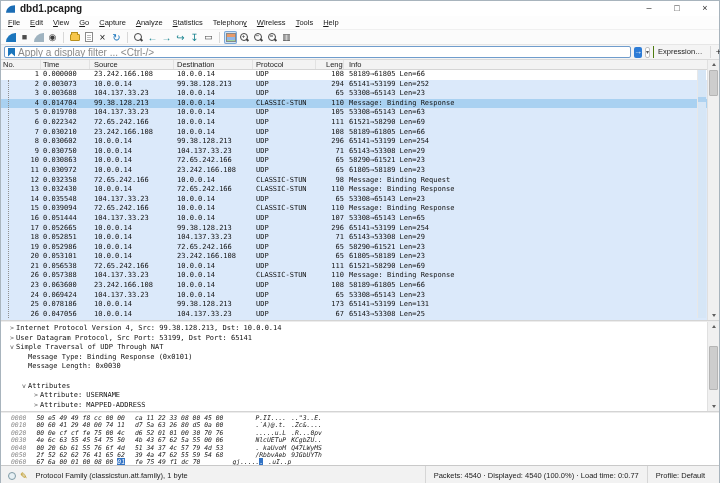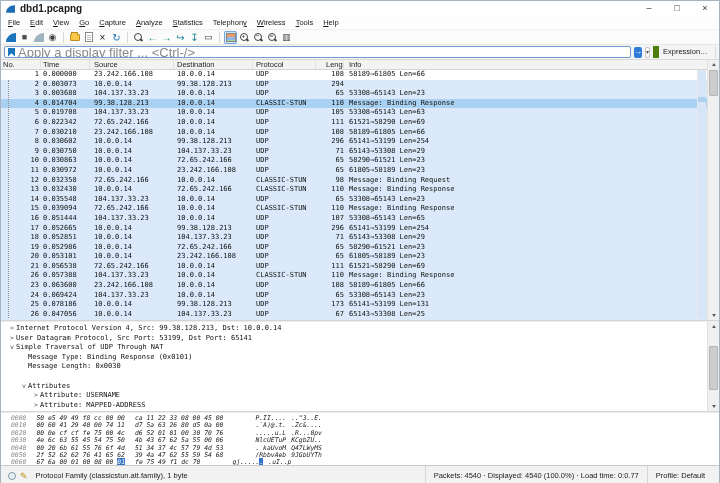--- a/index.html
+++ b/index.html
@@ -33,25 +33,25 @@
   .i-sheet:before { content:""; display:block; margin:2px 1px 0; height:1px; background:#bbb; box-shadow:0 2px 0 #bbb, 0 4px 0 #bbb; }
   .i-mag { width:11px; height:11px; position:relative; }
   .i-mag:before { content:""; position:absolute; left:1px; top:1px; width:6px; height:6px; border:1.3px solid #444; border-radius:50%; }
   .i-mag:after { content:""; position:absolute; left:7px; top:7px; width:3px; height:1.5px; background:#444; transform:rotate(45deg); }
   .i-mag .sign { position:absolute; left:1.5px; top:1px; width:6px; text-align:center; font-size:6px; line-height:7px; color:#444; font-weight:700; }
   .i-bars { width:10px; height:9px; background:linear-gradient(#e89a6a 0 3px, #8fb7e9 3px 6px, #9fd39a 6px 9px); border:1px solid #888; }
   
   #filterbar { flex:0 0 14px; display:flex; align-items:center; background:#f4f4f4; border-bottom:1px solid #d9d9d9; padding:1px 3px; gap:3px; }
   #filter-box { flex:0 0 627px; height:12px; background:#fff; border:1px solid #6f9ccc; border-radius:2px; display:flex; align-items:center; padding:0 3px; gap:3px; }
   .i-bookmark { width:7px; height:9px; background:#1b75bc; clip-path:polygon(0 0,100% 0,100% 100%,50% 65%,0 100%); flex:0 0 auto; }
-  #filter-input { border:none; outline:none; flex:1; font-size:13px; color:#333; font-family:"Liberation Sans",sans-serif; background:transparent; height:10px; }
+  #filter-input { border:none; outline:none; flex:1; font-size:10px; color:#333; font-family:"Liberation Sans",sans-serif; background:transparent; height:10px; }
   #filter-input::placeholder { color:#8a8a8a; }
   #apply-btn { width:17px; height:11px; background:#2e7cd6; border-radius:2px; color:#fff; font-size:8px; line-height:10px; text-align:center; font-weight:700; }
   #filter-dd { width:11px; height:11px; border:1px solid #c2c2c2; border-radius:2px; background:#fff; font-size:6px; line-height:9px; text-align:center; color:#555; }
-  #expression-btn { font-size:7.5px; color:#222; padding:0 4px; border-left:6px solid #4d7c0f; line-height:12px; }
+  #expression-btn { font-size:7.5px; color:#222; padding:0 4px; border-left:1px solid #4d7c0f; line-height:12px; }
   #add-btn { font-size:9px; color:#222; padding:0 5px; border-left:1px solid #d9d9d9; line-height:12px; }
   
   #main-list { flex:0 0 260px; position:relative; background:#fff; overflow:hidden; }
   .pgrid { display:grid; grid-template-columns:40px 49px 84px 79px 63px 28px 1fr; }
   #list-header { height:10px; background:#f3f3f3; border-bottom:1px solid #d5d5d5; font-size:7.5px; color:#222; }
   #list-header .hc { line-height:10px; border-right:1px solid #e2e2e2; overflow:hidden; white-space:nowrap; }
   #list-header .hc:nth-child(1){ padding-left:2px; }
   #list-header .hc:nth-child(2){ padding-left:2px; }
   #list-header .hc:nth-child(3){ padding-left:4px; }
   #list-header .hc:nth-child(4){ padding-left:3px; }
@@ -238,20 +238,21 @@
           <span class="c-len">108</span>
           <span class="c-info">58189→61805 Len=66</span>
         </div>
         <div class="prow pgrid bg-b">
           <span class="c-no">2</span>
           <span class="c-time">0.003073</span>
           <span class="c-src">10.0.0.14</span>
           <span class="c-dst">99.38.128.213</span>
           <span class="c-proto">UDP</span>
           <span class="c-len">294</span>
+          <span class="c-info">65141→53199 Len=252</span>
         </div>
         <div class="prow pgrid bg-b">
           <span class="c-no">3</span>
           <span class="c-time">0.003688</span>
           <span class="c-src">104.137.33.23</span>
           <span class="c-dst">10.0.0.14</span>
           <span class="c-proto">UDP</span>
           <span class="c-len">65</span>
           <span class="c-info">53308→65143 Len=23</span>
         </div>

